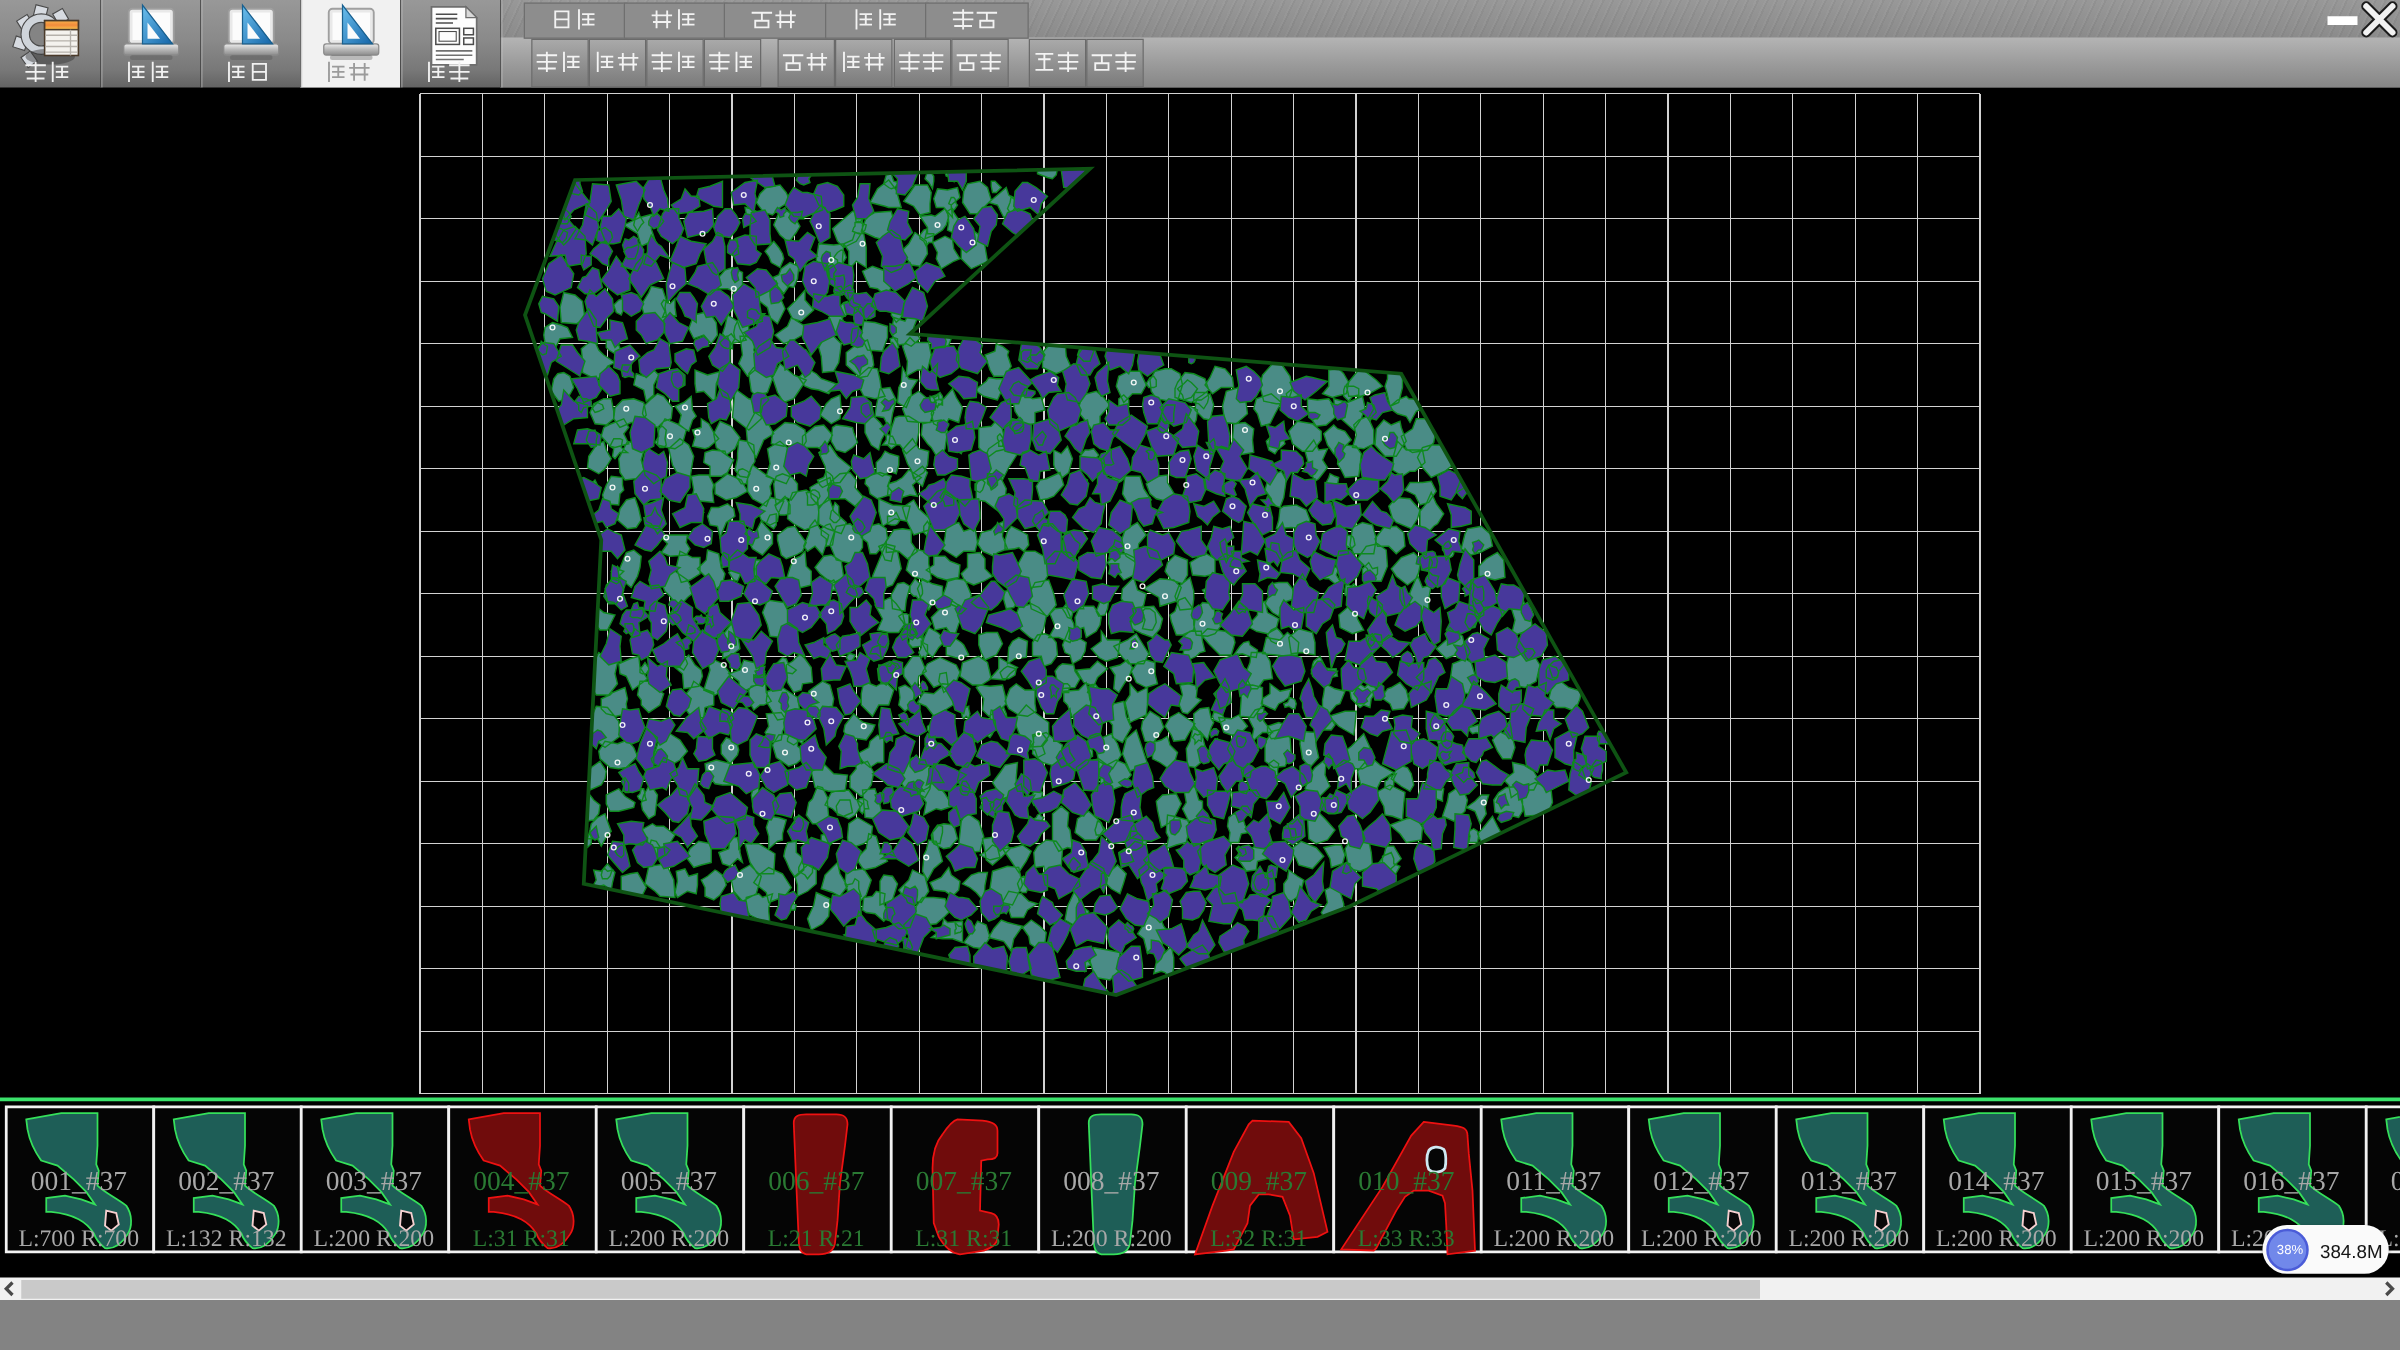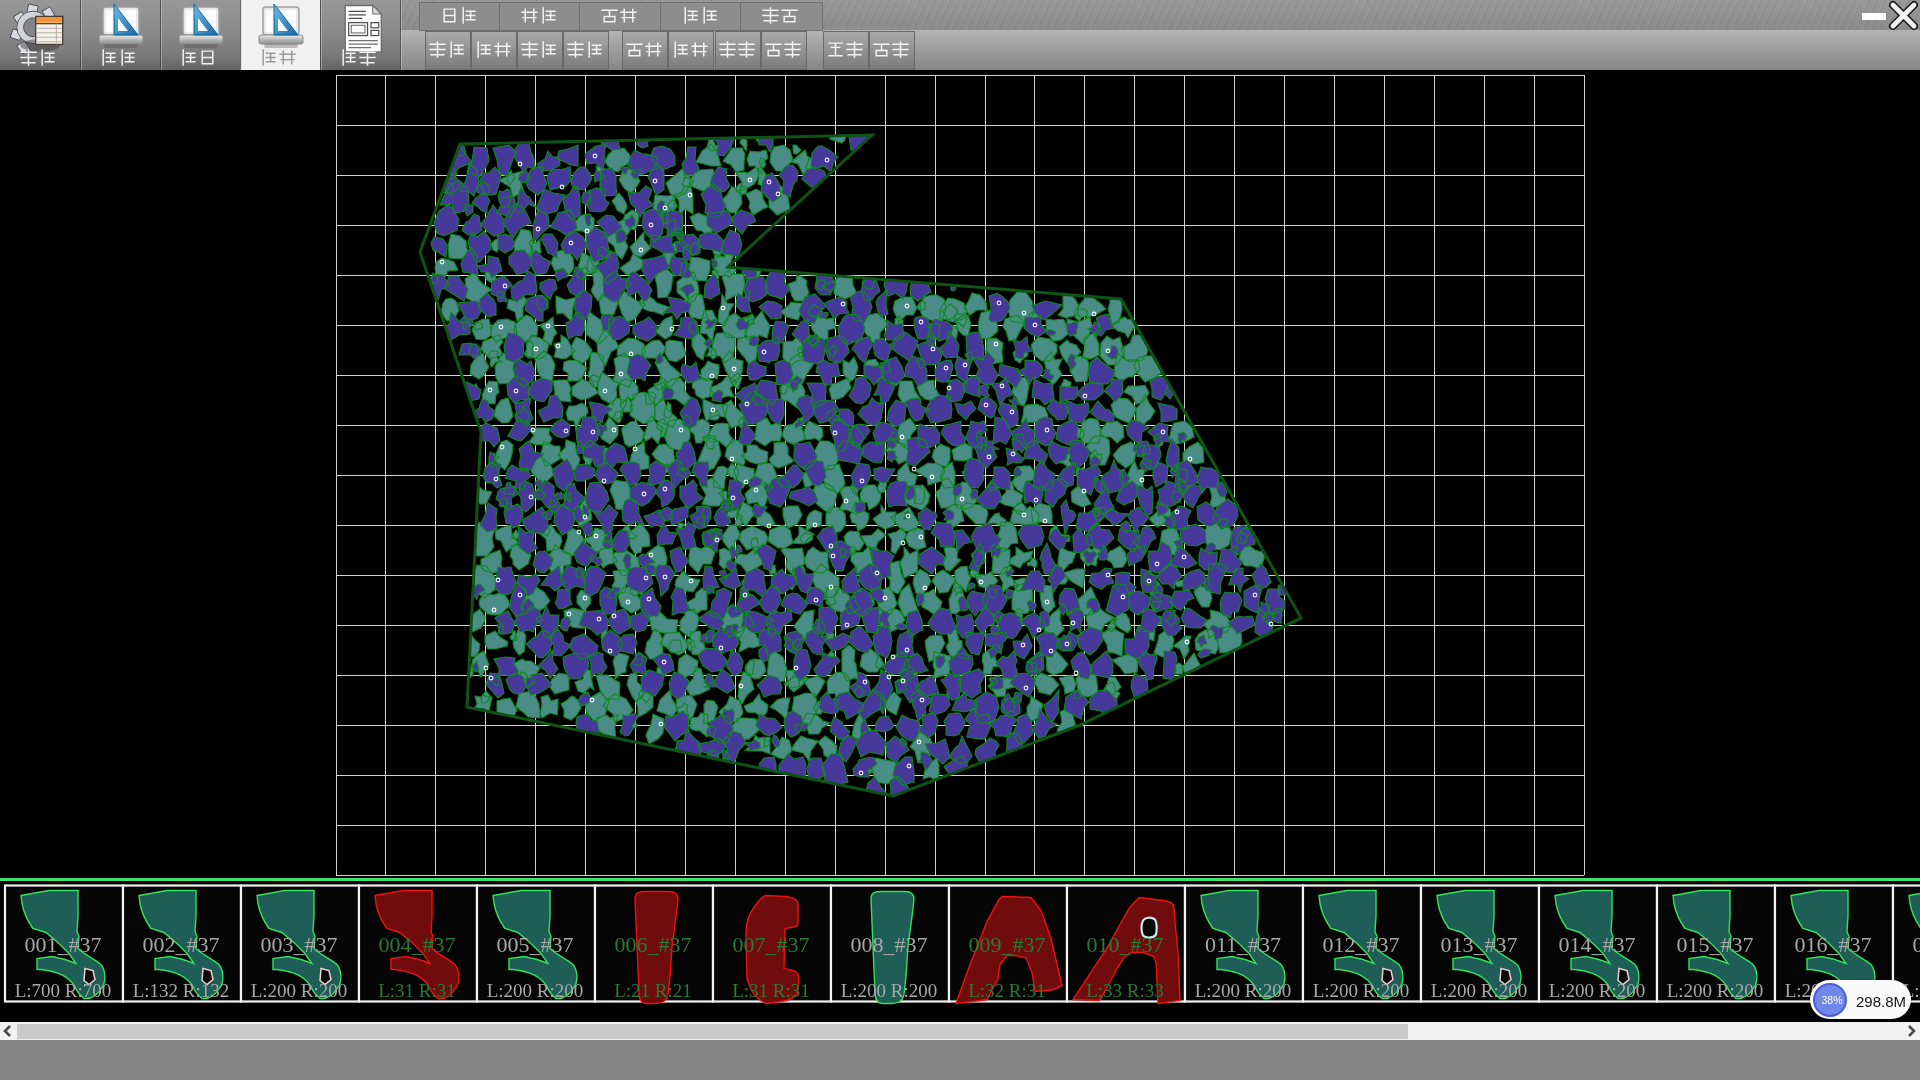--- a/index.html
+++ b/index.html
@@ -546,12 +546,12 @@
 <svg class="abs" style="left:0;top:1022px" width="1920" height="18">
     <g stroke="#4a4a4a" stroke-width="2.6" fill="none">
       <path d="M10,4 L5,9 L10,14"></path>
       <path d="M1909,4 L1914,9 L1909,14"></path>
     </g>
   </svg>
 <div class="abs" style="left:0;top:1040px;width:1920px;height:40px;background:#838383"></div>
 <div class="abs" style="left:1810px;top:980px;width:101px;height:39px;background:#fafafa;border-radius:20px;box-shadow:0 1px 3px rgba(0,0,0,.35)"></div>
 <div class="abs" style="left:1813px;top:983px;width:34px;height:34px;border-radius:50%;background:#7188EA;border:2.5px solid #4B5CD8;box-sizing:border-box"></div>
 <div class="abs" style="left:1813px;top:995px;width:38px;height:12px;color:#fff;font-size:10.5px;text-align:center;line-height:10px">38%</div>
-<div class="abs" style="left:1851px;top:993px;width:60px;height:16px;color:#151515;font-size:15px;text-align:center">298.8M</div>
+<div class="abs" style="left:1851px;top:993px;width:60px;height:16px;color:#151515;font-size:15px;text-align:center">384.8M</div>
 </body></html>

